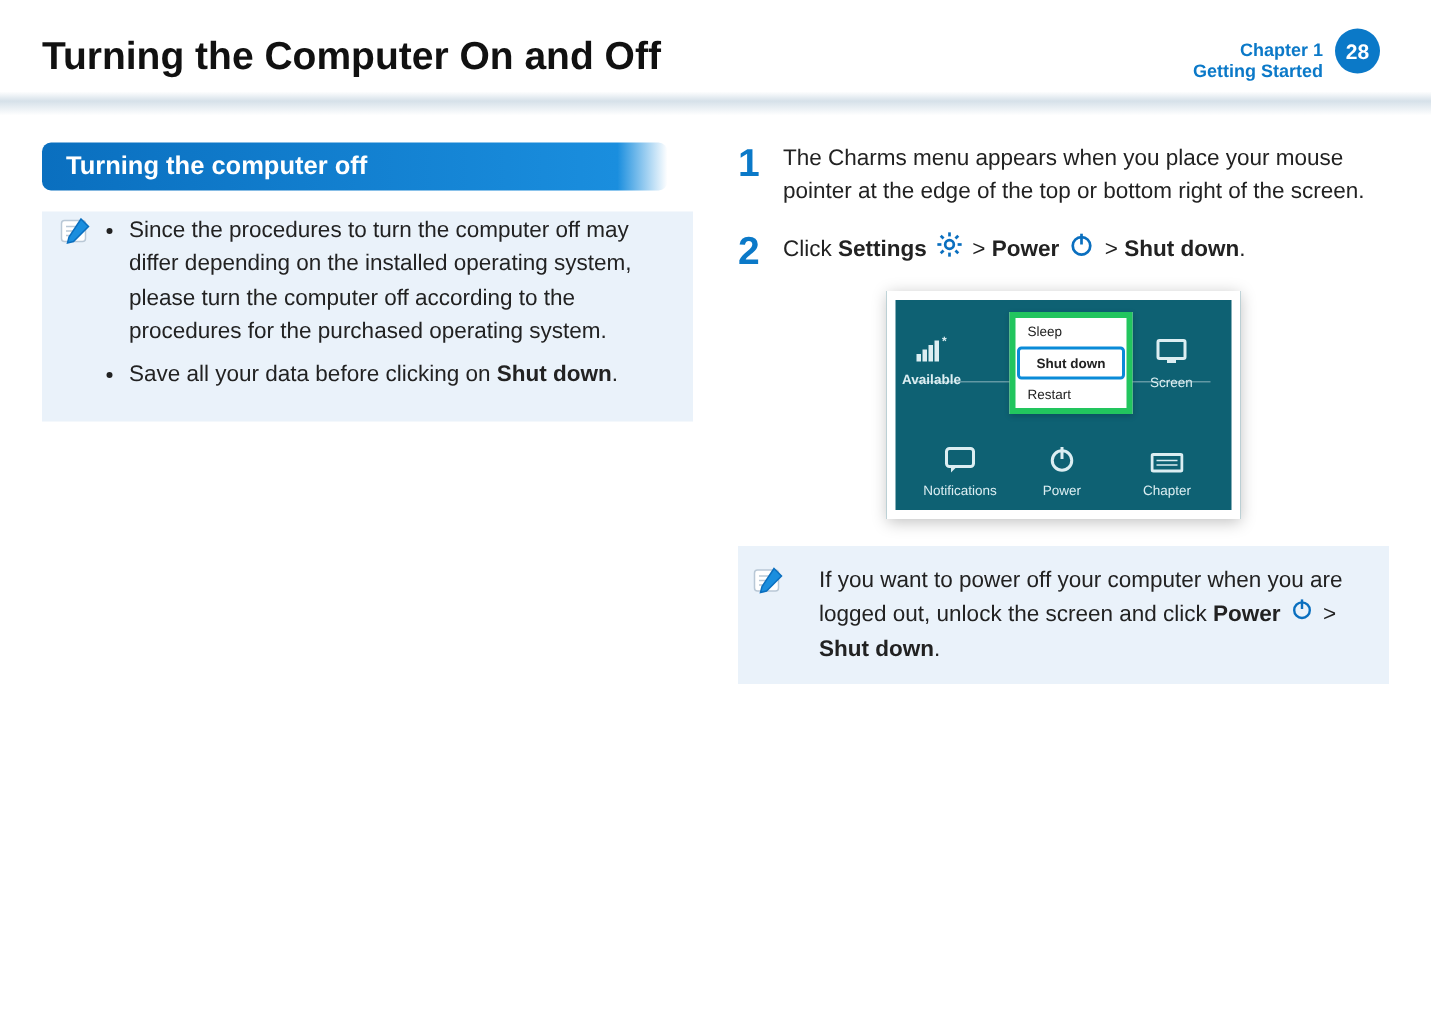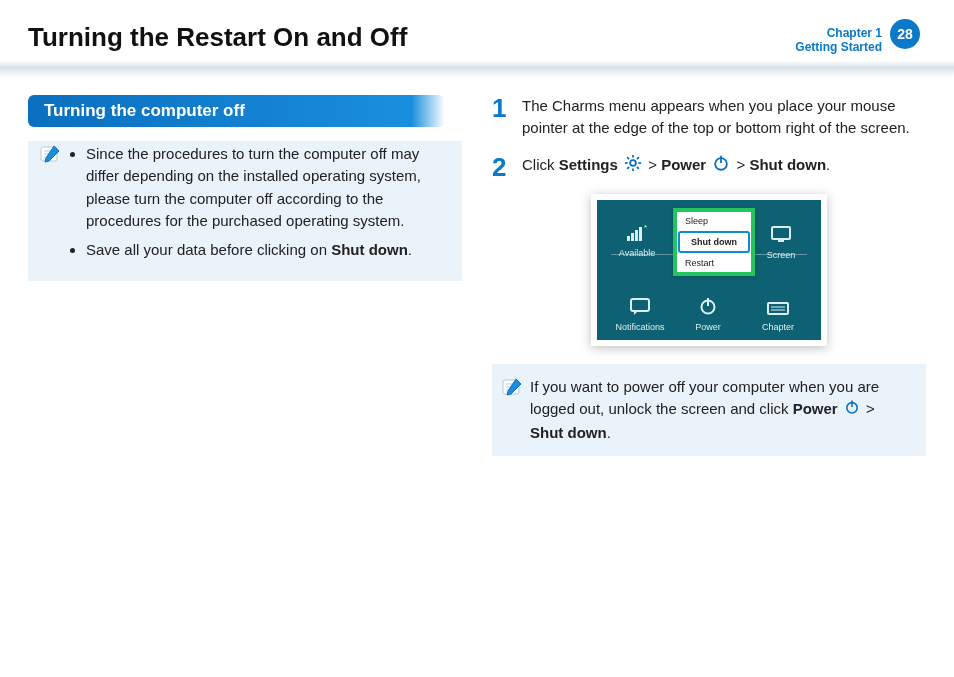--- a/index.html
+++ b/index.html
@@ -96,21 +96,21 @@
     box-shadow:0 2px 10px rgba(0,0,0,.25);
     position:relative;
     color:#e9f4f7;
     font-family:"Segoe UI",Arial,sans-serif;
   }
   .charms .tile{
     position:absolute;text-align:center;font-size:9px;color:#dceef2;
   }
   .tile .ico{display:block;margin:0 auto 4px auto;}
   
-  #t-avail{left:16px;top:24px;width:48px;}
+  #t-avail{left:0;top:24px;width:48px;font-weight:bold;}
   #t-screen{right:16px;top:24px;width:48px;}
   
   #t-notif{left:16px;bottom:8px;width:54px;}
   #t-power{left:84px;bottom:8px;width:54px;}
   #t-keyb {right:16px;bottom:8px;width:54px;}
   .hline{position:absolute;height:1px;background:rgba(255,255,255,.35);}
   #hl-top{top:54px;left:14px;width:196px;}
 
   
   .popup{
@@ -123,21 +123,21 @@
   .popup .sel{
     border:2px solid #0a8bd8;border-radius:3px;margin:1px;
     font-weight:700;text-align:center;
   }
 
   
   .tipbox{
     background:var(--panel);
     padding:12px 14px 12px 10px;
     font-size:15px;line-height:1.5;
-    display:flex;gap:8px;
+    display:flex;gap:24px;
   }
   .tipbox .pencil{flex:0 0 20px;margin-top:2px;}
 
   b{font-weight:700;}
 </style>
 </head>
 <body>
 
 <svg width="0" height="0" style="position:absolute">
   <defs>
@@ -182,21 +182,21 @@
     </g>
     <g id="kbd">
       <rect x="1" y="5" width="20" height="11" rx="1" fill="none" stroke="currentColor" stroke-width="2"></rect>
       <line x1="4" y1="9" x2="18" y2="9" stroke="currentColor"></line>
       <line x1="4" y1="12" x2="18" y2="12" stroke="currentColor"></line>
     </g>
   </defs>
 </svg>
 
 <div class="hdr">
-  <div class="title">Turning the Restart On and Off</div>
+  <div class="title">Turning the Computer On and Off</div>
   <div class="hdr-right">
     <div class="chapinfo">
       <div>Chapter 1</div>
       <div>Getting Started</div>
     </div>
     <span class="pagebadge">28</span>
   </div>
 </div>
 <div class="divider"></div>
 

